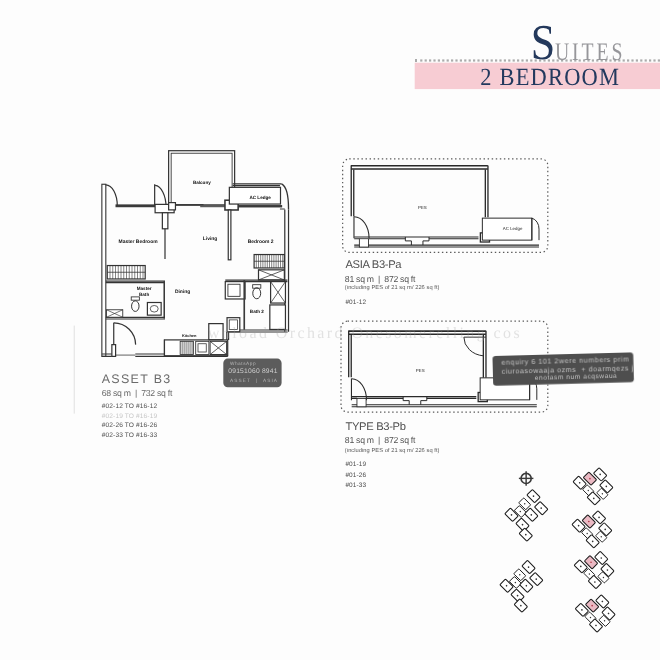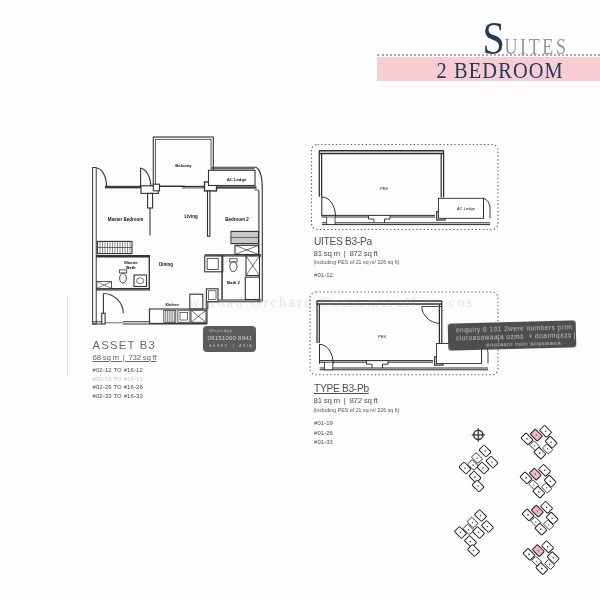--- a/index.html
+++ b/index.html
@@ -355,39 +355,39 @@
 <g transform="translate(542,557)">
       <use href="#clR"></use>
     </g>
 
 </svg>
 
 <div class="abs" style="left:67px;top:296px;width:1px;height:80px;background:#e3e3e3;"></div>
 
 <div class="abs tl" style="left:92.5px;top:339.6px;font-size:11.3px;letter-spacing:1.2px;color:#6b6b6b;filter:blur(0.25px);">ASSET B3</div>
 
-<div class="abs tl" style="left:92.5px;top:353.8px;font-size:7.9px;letter-spacing:-0.25px;color:#686868;filter:blur(0.2px);text-decoration:underline;">68 sq m &nbsp;|&nbsp; 732 sq ft</div>
+<div class="abs tl" style="left:92.5px;top:353.8px;font-size:7.9px;letter-spacing:-0.25px;color:#686868;filter:blur(0.2px);">68 sq m &nbsp;|&nbsp; 732 sq ft</div>
 
 <div class="abs tl" style="left:92.5px;top:366.9px;font-size:6.0px;letter-spacing:0.1px;color:#4d4d4d;">#02-12 TO #16-12</div>
 
 <div class="abs tl" style="left:92.5px;top:376.2px;font-size:6.0px;letter-spacing:0.1px;color:#4d4d4d;opacity:0.32;">#02-19 TO #16-19</div>
 
 <div class="abs tl" style="left:92.5px;top:384.4px;font-size:6.0px;letter-spacing:0.1px;color:#4d4d4d;">#02-26 TO #16-26</div>
 
 <div class="abs tl" style="left:92.5px;top:392.9px;font-size:6.0px;letter-spacing:0.1px;color:#4d4d4d;">#02-33 TO #16-33</div>
 
-<div class="abs tl" style="left:314px;top:236.5px;font-size:10.2px;letter-spacing:-0.3px;color:#4f4f4f;">UITES B3-Pa</div>
+<div class="abs tl" style="left:314px;top:236.5px;font-size:10.2px;letter-spacing:-0.3px;color:#4f4f4f;">ASIA B3-Pa</div>
 
 <div class="abs tl" style="left:313.5px;top:249.9px;font-size:7.9px;letter-spacing:-0.25px;color:#525252;">81 sq m &nbsp;|&nbsp; 872 sq ft</div>
 
 <div class="abs tl" style="left:313.5px;top:260.4px;font-size:5.2px;color:#555;letter-spacing:0.05px;">(including PES of 21 sq m/ 226 sq ft)</div>
 
 <div class="abs tl" style="left:314px;top:271.7px;font-size:5.9px;letter-spacing:0.1px;color:#4d4d4d;">#01-12</div>
 
-<div class="abs tl" style="left:314px;top:383.9px;font-size:10.2px;letter-spacing:-0.3px;color:#4f4f4f;text-decoration:underline;">TYPE B3-Pb</div>
+<div class="abs tl" style="left:314px;top:383.9px;font-size:10.2px;letter-spacing:-0.3px;color:#4f4f4f;">TYPE B3-Pb</div>
 
 <div class="abs tl" style="left:313.5px;top:396.8px;font-size:7.9px;letter-spacing:-0.25px;color:#525252;">81 sq m &nbsp;|&nbsp; 872 sq ft</div>
 
 <div class="abs tl" style="left:313.5px;top:407.9px;font-size:5.2px;color:#555;letter-spacing:0.05px;">(including PES of 21 sq m/ 226 sq ft)</div>
 
 <div class="abs tl" style="left:314px;top:420.1px;font-size:5.9px;letter-spacing:0.1px;color:#4d4d4d;">#01-19</div>
 
 <div class="abs tl" style="left:314px;top:429.8px;font-size:5.9px;letter-spacing:0.1px;color:#4d4d4d;">#01-26</div>
 
 <div class="abs tl" style="left:314px;top:438.8px;font-size:5.9px;letter-spacing:0.1px;color:#4d4d4d;">#01-33</div>

